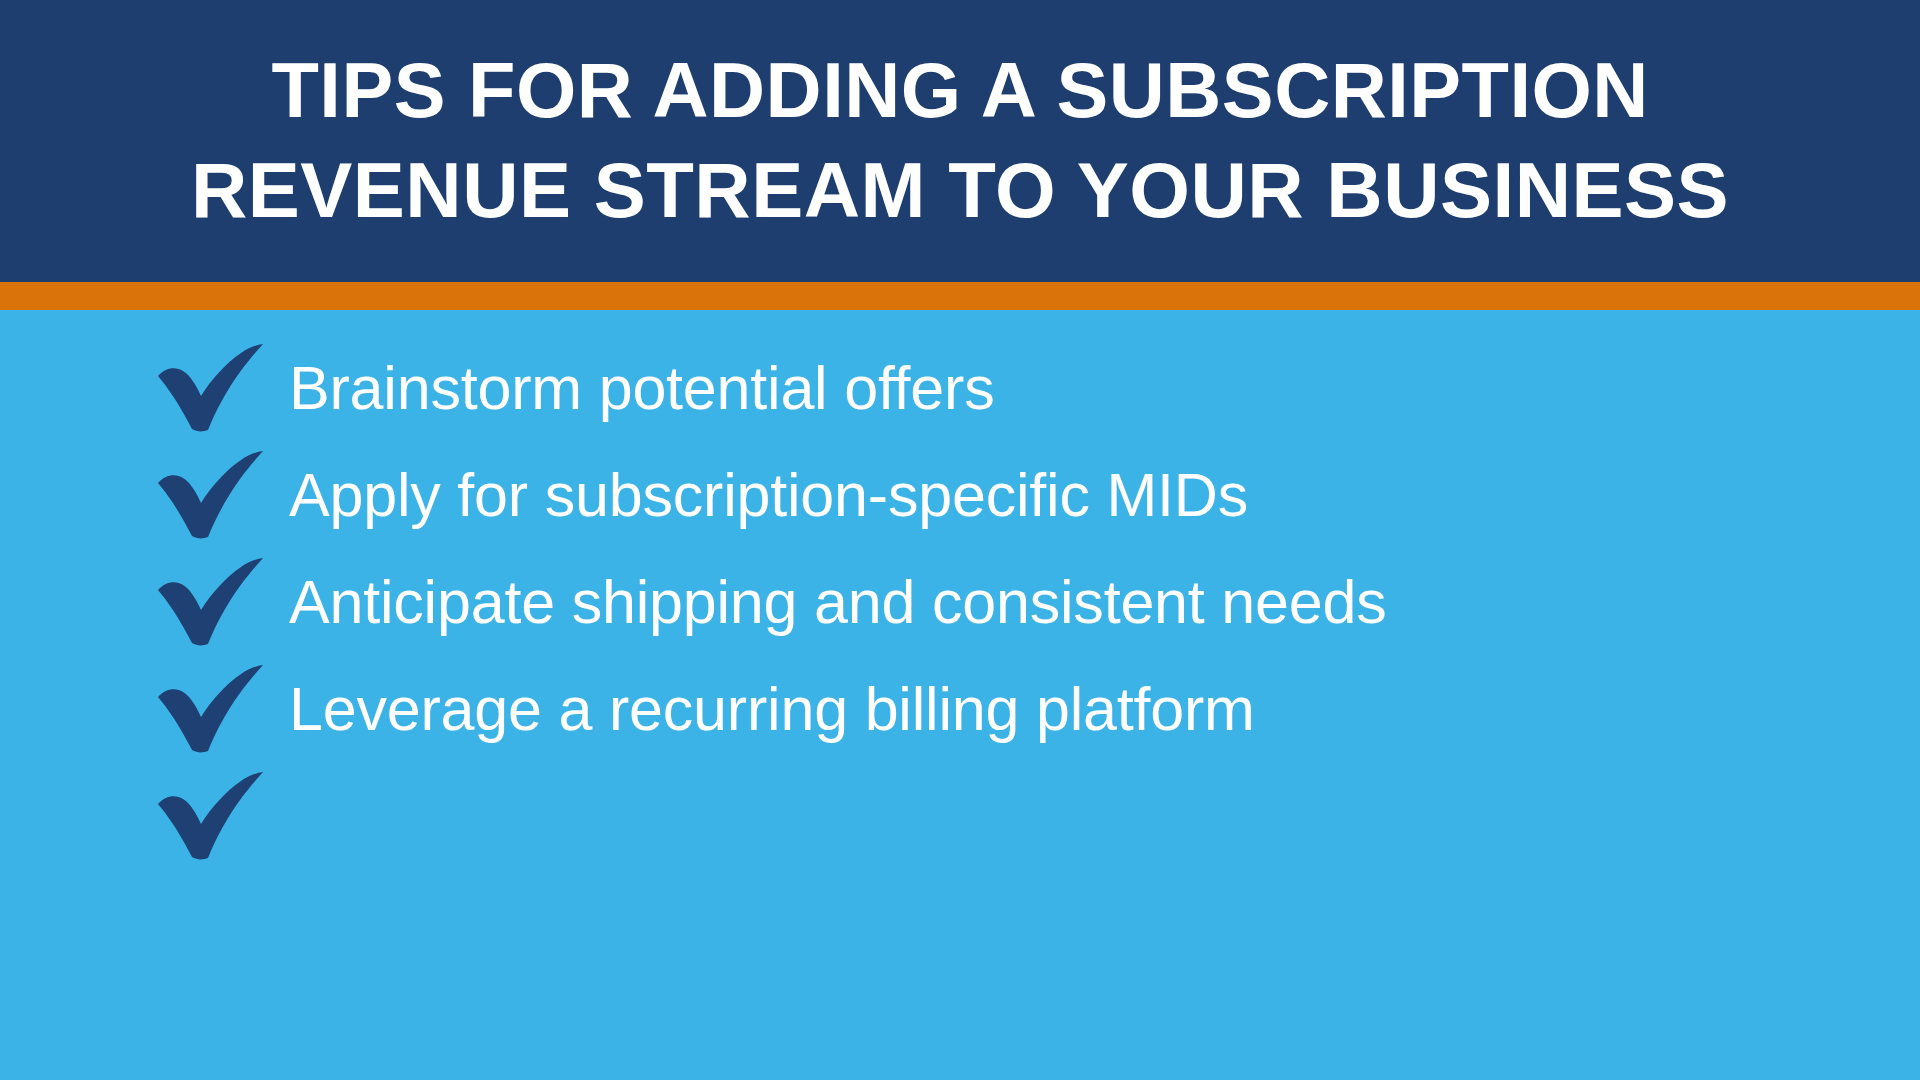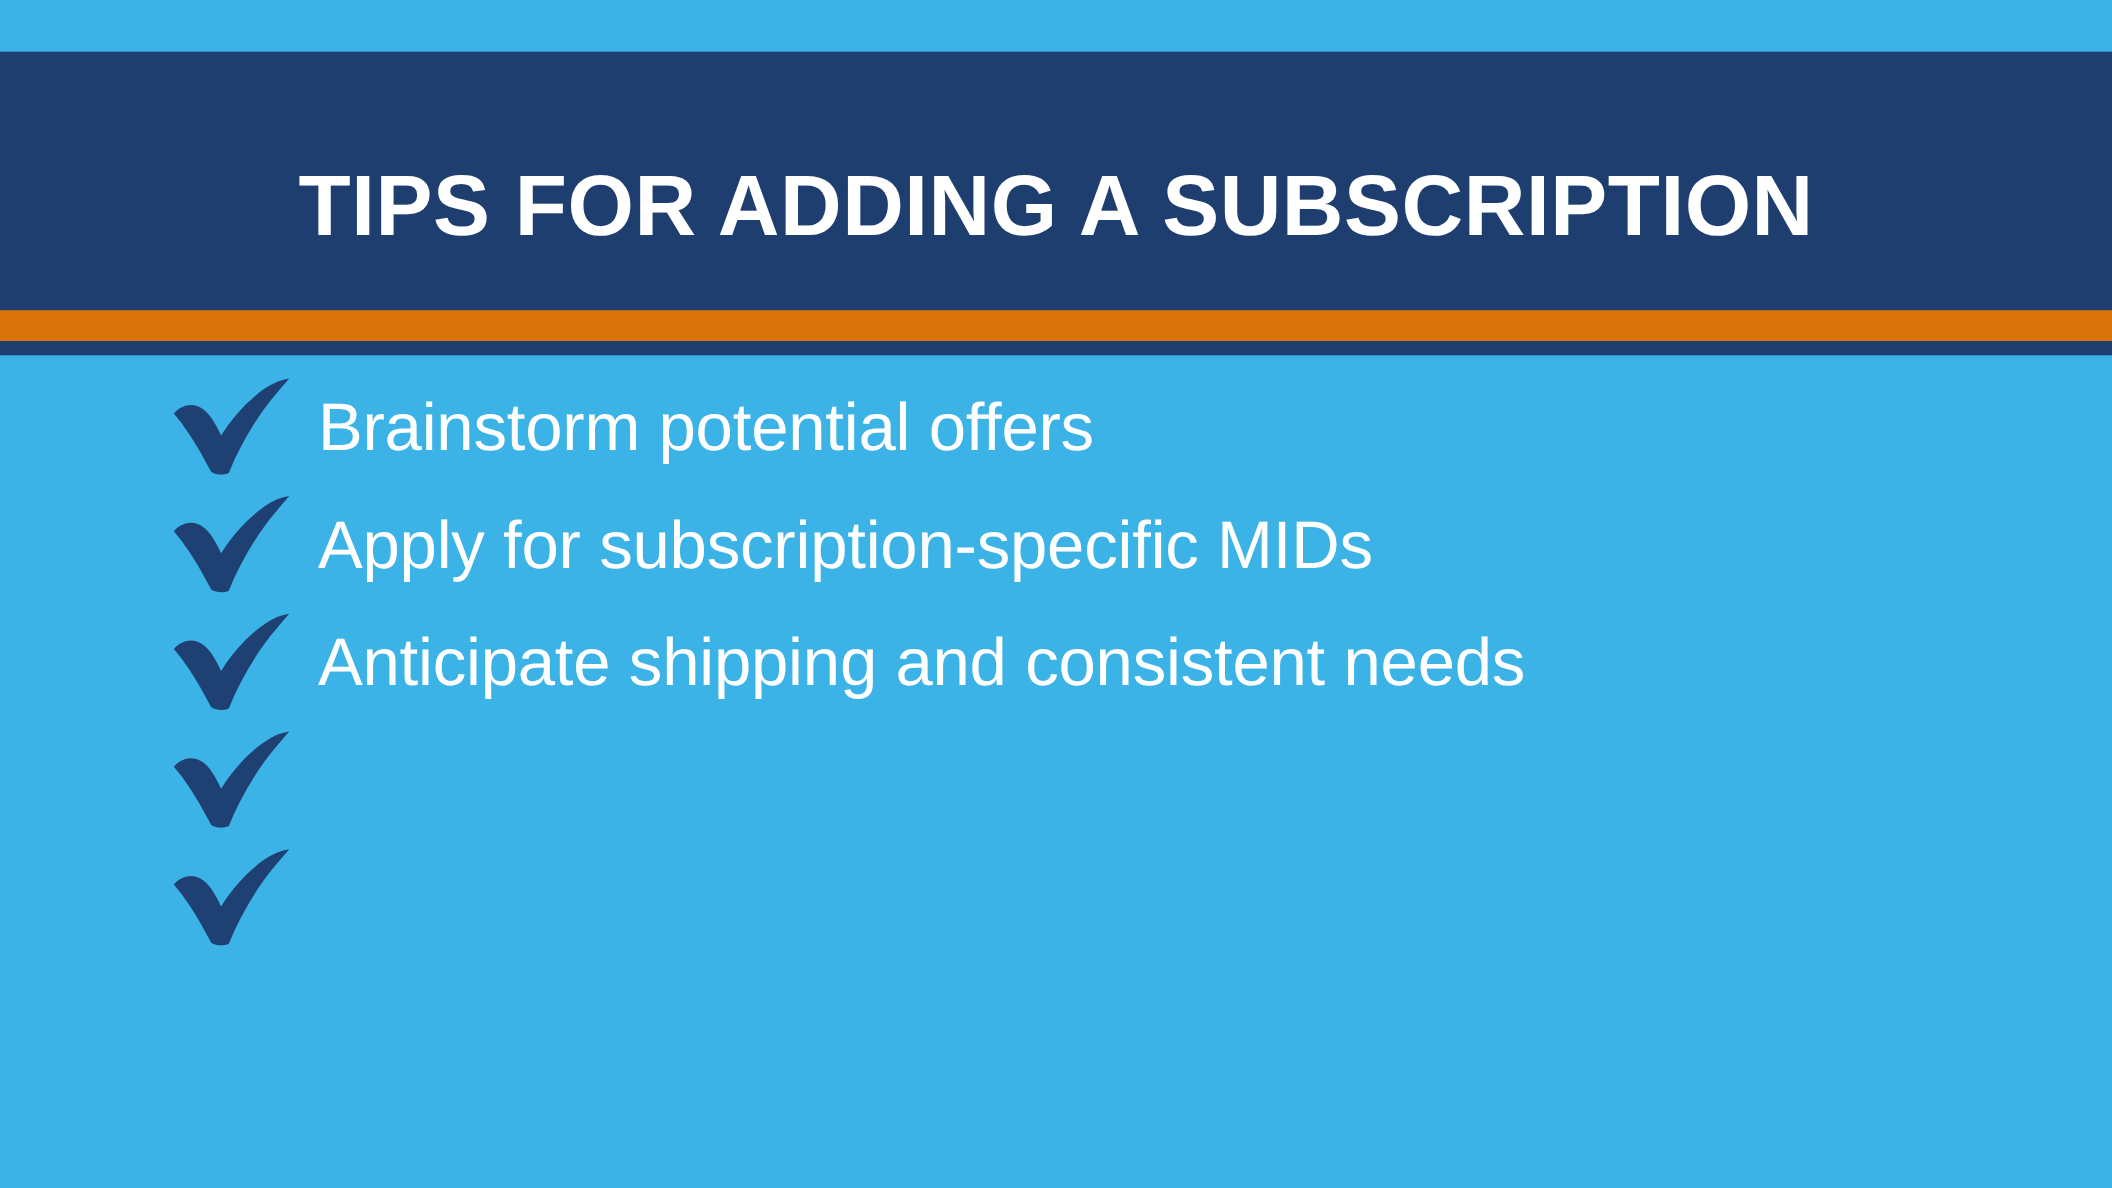--- a/index.html
+++ b/index.html
@@ -24,21 +24,20 @@
     top: 0;
     width: 1920px;
     height: 282px;
     background: #1d3e6e;
     display: flex;
     flex-direction: column;
     align-items: center;
     justify-content: center;
     box-sizing: border-box;
     padding: 0 60px;
-    margin-top: 47px;
   }
   .title-line {
     display: block;
     color: #ffffff;
     font-family: "Liberation Sans", sans-serif;
     font-weight: bold;
     font-size: 78px;
     line-height: 1.28;
     letter-spacing: 0.5px;
     text-transform: uppercase;
@@ -114,20 +113,21 @@
     white-space: nowrap;
   }
 </style>
 </head>
 <body>
 
 <div id="slide">
 
   <div id="header-band">
     <span id="title-line-1" class="title-line">TIPS FOR ADDING A SUBSCRIPTION</span>
+    <span id="title-line-2" class="title-line">REVENUE STREAM TO YOUR BUSINESS</span>
   </div>
 
   <div id="orange-divider"></div>
 
   <div id="body-area">
     <ul id="tips-list">
 
       <li class="tip-item">
         <span class="check-icon">
           <svg viewBox="0 0 118 90" xmlns="http://www.w3.org/2000/svg" aria-hidden="true">
@@ -154,20 +154,21 @@
         </span>
         <span class="tip-text">Anticipate shipping and consistent needs</span>
       </li>
 
       <li class="tip-item">
         <span class="check-icon">
           <svg viewBox="0 0 118 90" xmlns="http://www.w3.org/2000/svg" aria-hidden="true">
             <path d="M3 32 C10 24, 20 22, 28 27 C35 31, 41 41, 46 52 C56 36, 70 20, 86 9 C93 4, 101 1, 108 0 C101 8, 93 17, 85 28 C72 46, 61 66, 53 86 C48 88, 42 88, 37 85 C30 72, 22 57, 13 45 C10 40, 6 36, 3 32 Z" fill="#1f4073"></path>
           </svg>
         </span>
+        <span class="tip-text">Leverage a recurring billing platform</span>
       </li>
 
       <li class="tip-item">
         <span class="check-icon">
           <svg viewBox="0 0 118 90" xmlns="http://www.w3.org/2000/svg" aria-hidden="true">
             <path d="M3 32 C10 24, 20 22, 28 27 C35 31, 41 41, 46 52 C56 36, 70 20, 86 9 C93 4, 101 1, 108 0 C101 8, 93 17, 85 28 C72 46, 61 66, 53 86 C48 88, 42 88, 37 85 C30 72, 22 57, 13 45 C10 40, 6 36, 3 32 Z" fill="#1f4073"></path>
           </svg>
         </span>
       </li>
 

